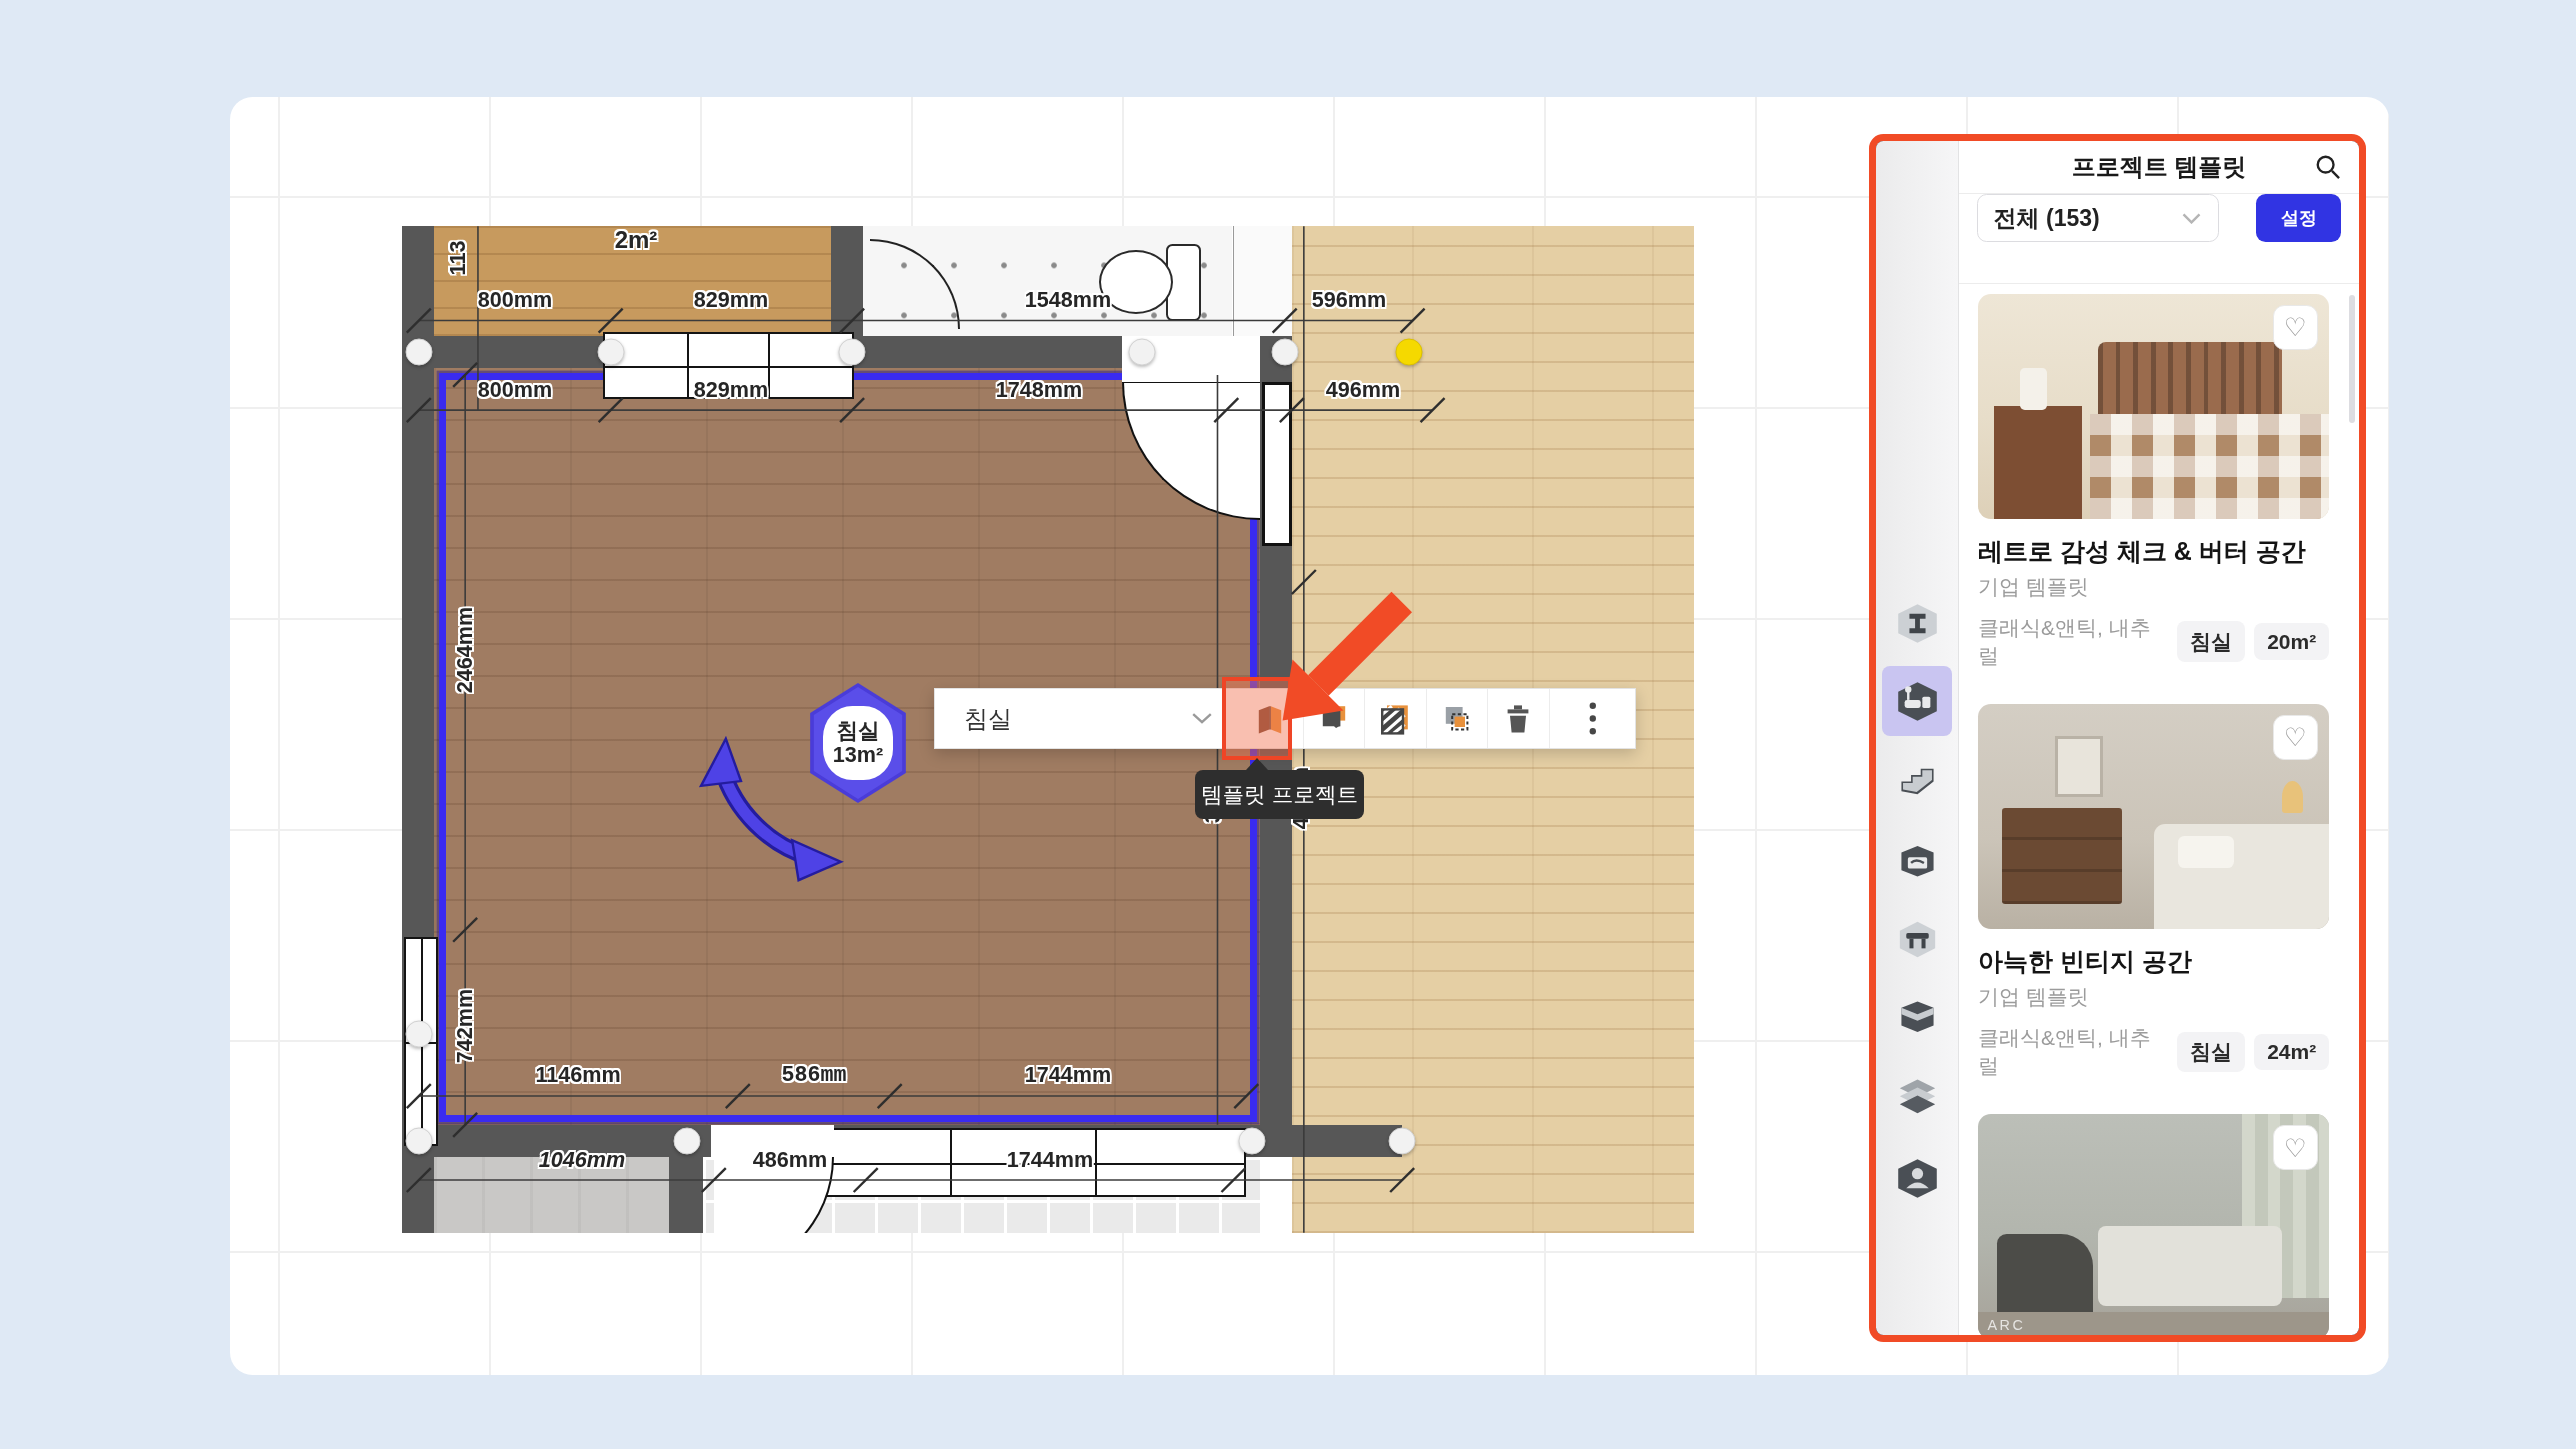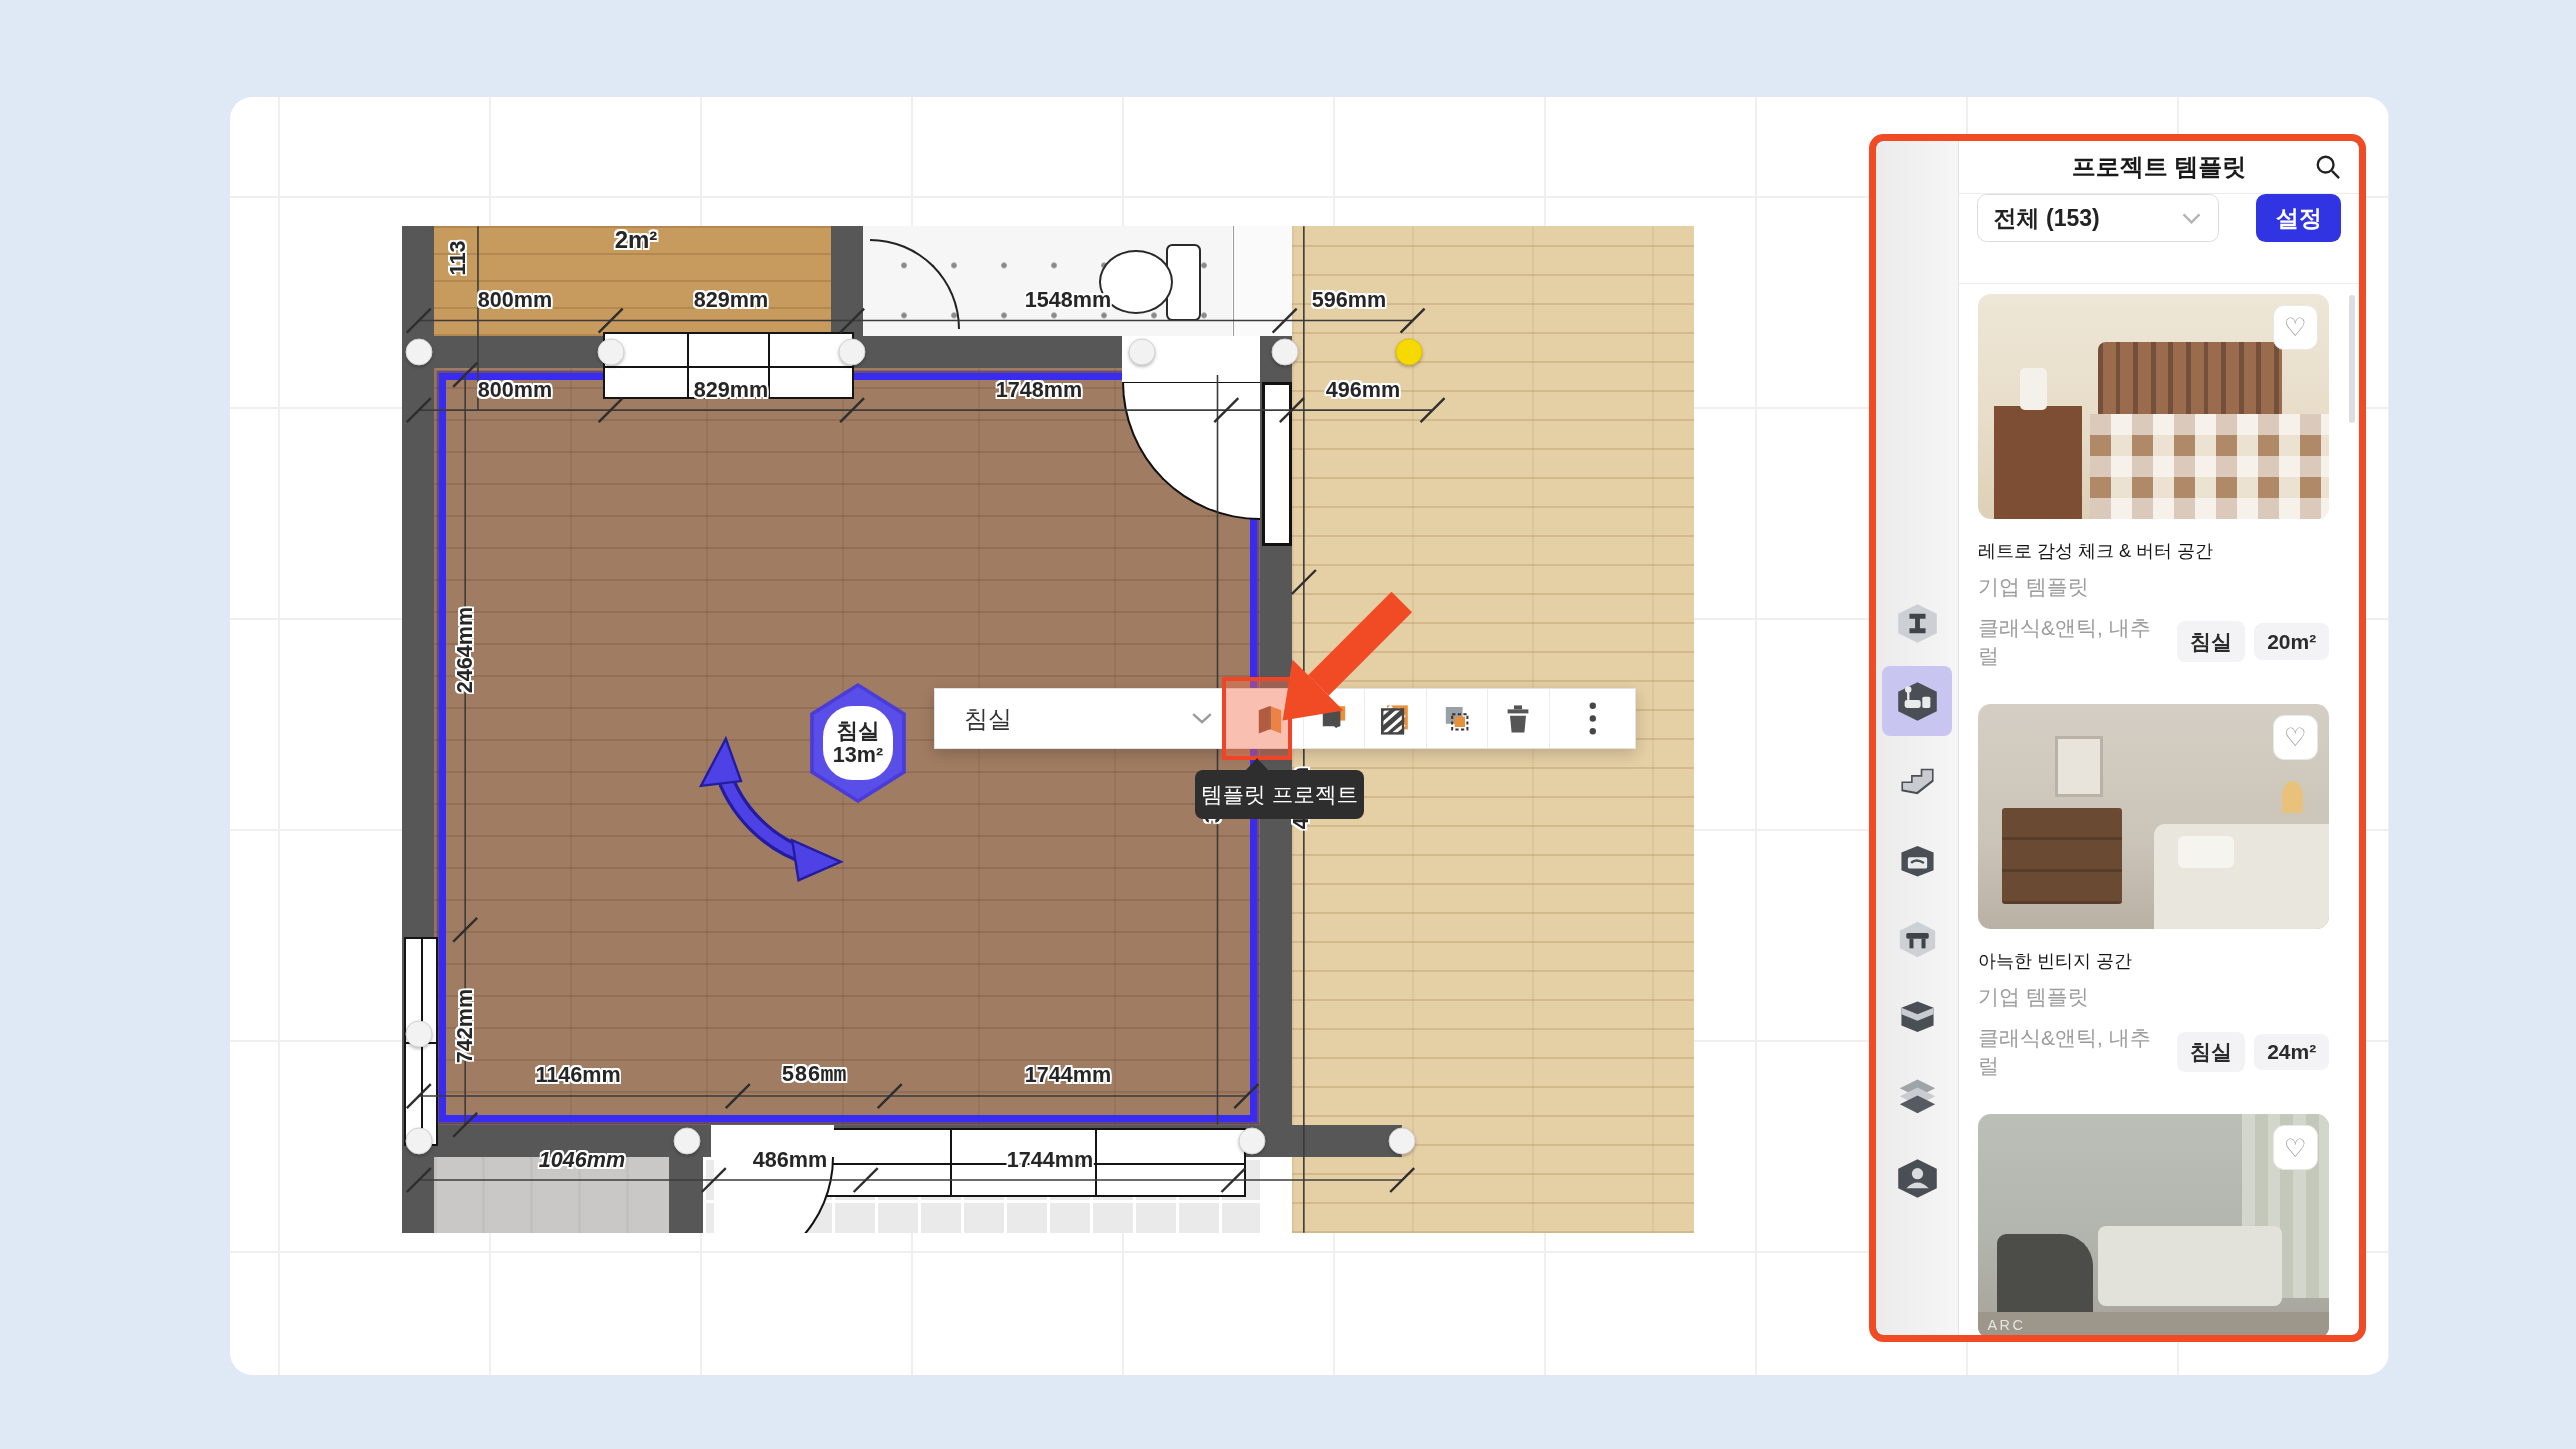--- a/index.html
+++ b/index.html
@@ -109,31 +109,31 @@
   .phead { height:53px; display:flex; align-items:center; justify-content:center; position:relative;
     border-bottom:1.6px solid #ececec; flex:none; }
   .phead .ptitle { font-size:24px; font-weight:bold; color:#191919; }
   .phead .search { position:absolute; right:16px; top:11.2px; width:30px; height:30px; }
   .filter-row { height:90px; display:flex; align-items:flex-start; justify-content:space-between;
     padding:0 17.6px; border-bottom:1.6px solid #ececec; flex:none; }
   .dropdown { width:242px; height:48px; border:1.6px solid #dcdce0; border-radius:9.6px;
     display:flex; align-items:center; justify-content:space-between; padding:0 16px;
     font-size:23px; font-weight:bold; color:#222; }
   .btn-settings { width:85px; height:48px; background:#3134e3; color:#fff; border:none;
-    border-radius:9.6px; font-size:23px; font-weight:bold; font-family:inherit; }
+    border-radius:9.6px; font-size:18px; font-weight:bold; font-family:inherit; }
   .plist { flex:1; position:relative; padding:9.6px 0 0 19px; overflow:hidden; }
   .scroll-thumb { position:absolute; right:4px; top:11.2px; width:6.4px; height:128px;
     background:#dddde1; border-radius:3.2px; }
 
   .tcard { width:351px; margin-bottom:34px; }
   .timg { width:351px; height:225px; border-radius:12.8px; position:relative; overflow:hidden; }
   .heart { position:absolute; top:11.2px; right:11.2px; width:45px; height:45px; background:#fff;
     border:0.8px solid #e8e8e8; border-radius:11.2px; display:flex; align-items:center;
     justify-content:center; font-size:25.6px; color:#9a9a9a; }
-  .ttitle { margin-top:16px; font-size:18px; font-weight:normal; color:#141414; line-height:32px; }
+  .ttitle { margin-top:16px; font-size:25px; font-weight:bold; color:#141414; line-height:32px; }
   .tsub { margin-top:6.4px; font-size:21px; color:#9b9b9b; }
   .trow { margin-top:12.8px; display:flex; align-items:center; }
   .tstyle { font-size:21px; color:#9b9b9b; flex:1; }
   .pill { background:#f3f3f5; border-radius:8px; padding:6.4px 12.8px; font-size:21px;
     color:#2b2b2b; font-weight:600; margin-left:9.6px; white-space:nowrap; }
   .watermark { position:absolute; left:9.6px; bottom:6.4px; font-size:14.4px; letter-spacing:2.4px;
     color:rgba(255,255,255,.75); }
 
   svg { display:block; }
 </style>

